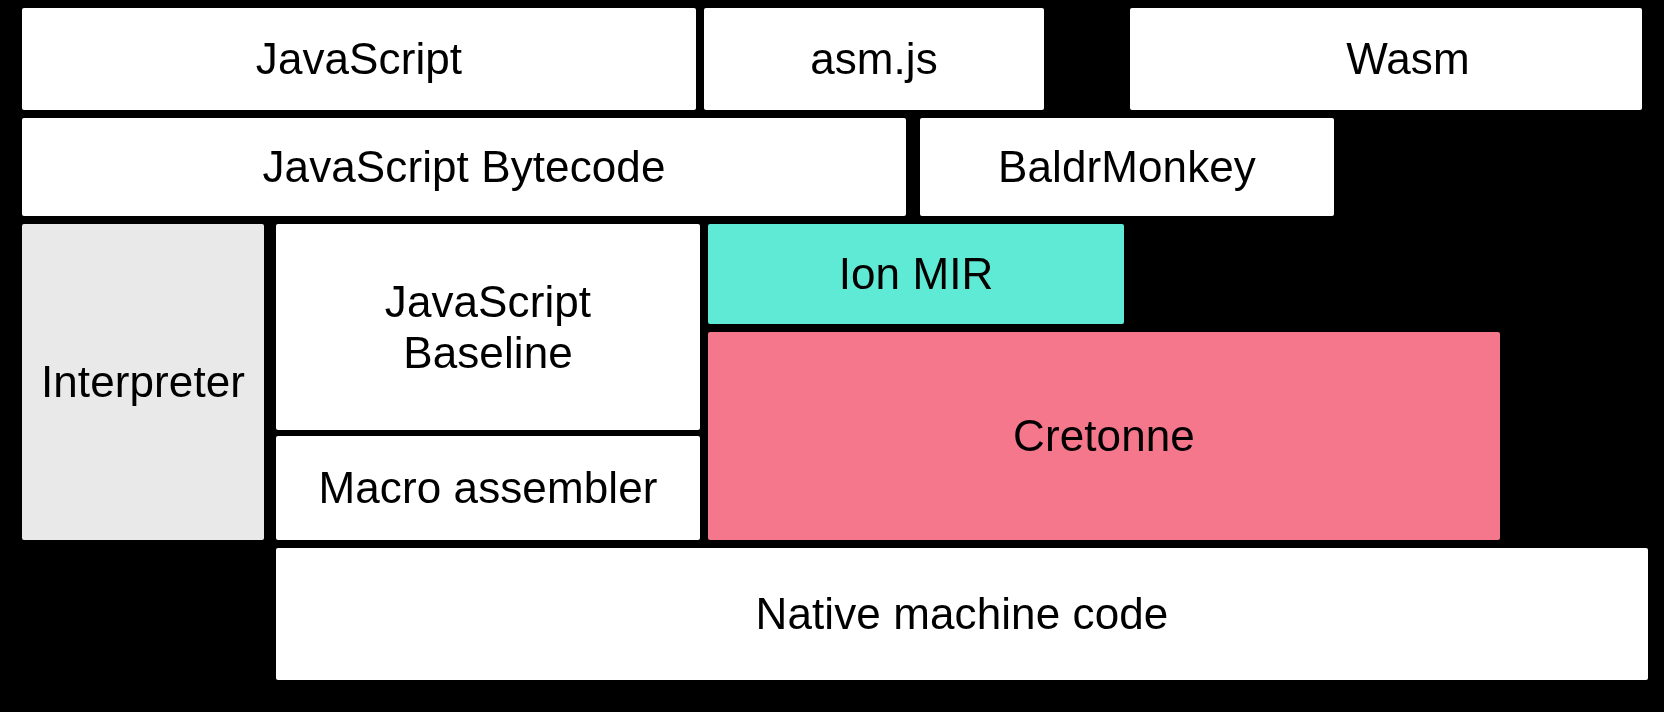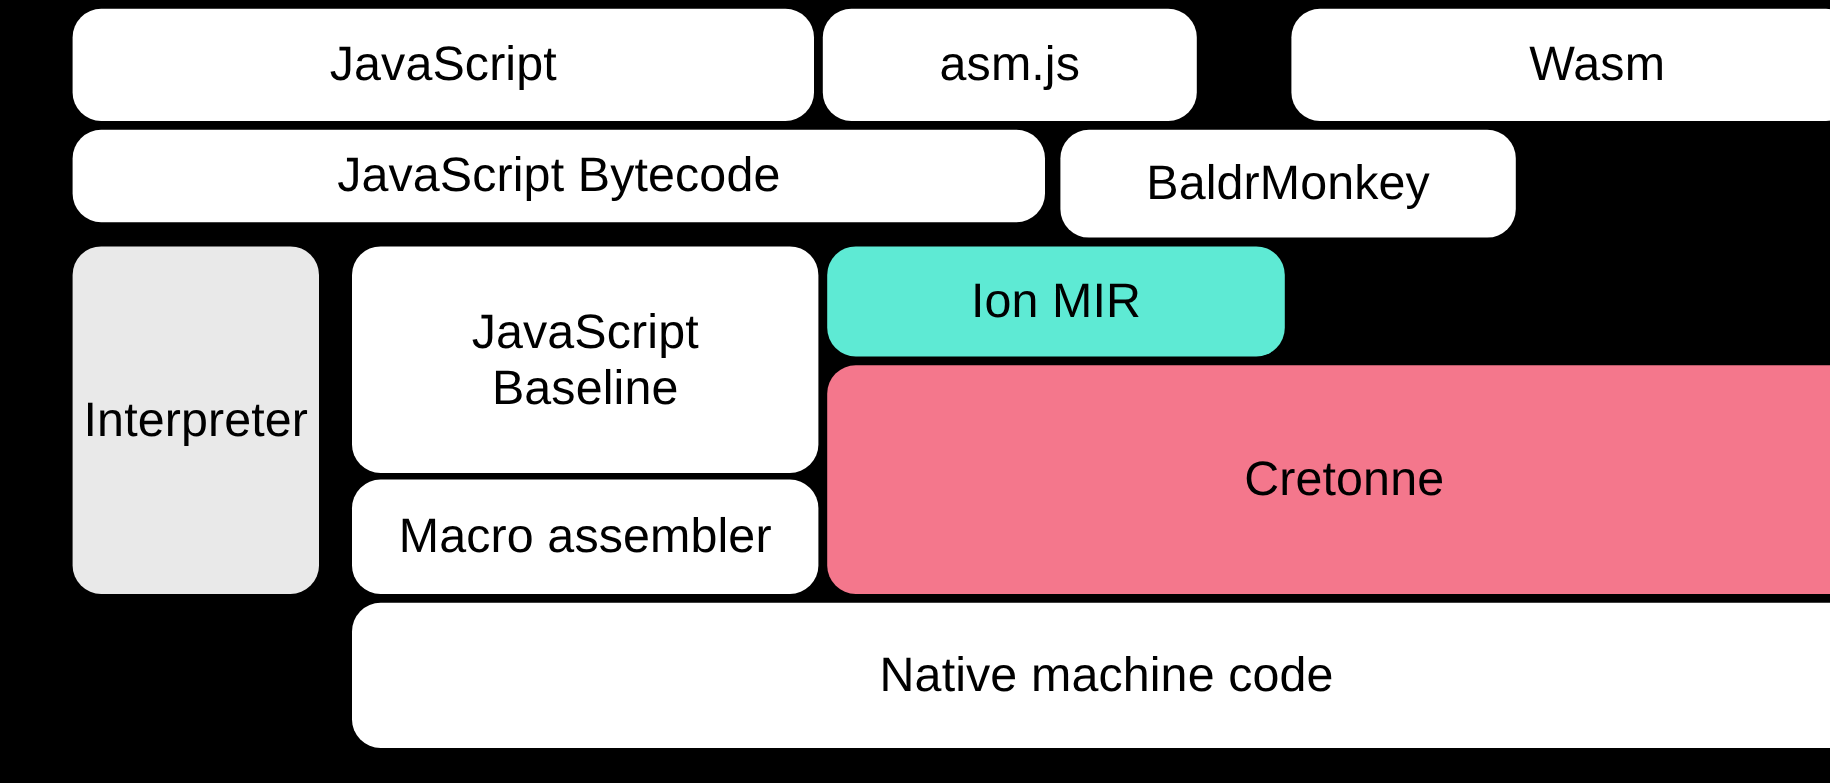--- a/index.html
+++ b/index.html
@@ -19,51 +19,50 @@
     height: 712px;
     background: #000000;
   }
   .node {
     position: absolute;
     box-sizing: border-box;
     display: flex;
     align-items: center;
     justify-content: center;
     text-align: center;
-    border-radius: 26px;
+    border-radius: 2px;
     background: #ffffff;
     color: #000000;
     font-family: "Liberation Sans", sans-serif;
     font-weight: 400;
     font-size: 44px;
     line-height: 1.16;
     letter-spacing: 0.1px;
     white-space: pre-line;
-    margin-left: 44px;
     -webkit-font-smoothing: antialiased;
   }
   .node.gray      { background: #e9e9e9; }
   .node.green     { background: #5eead4; }
   .node.pink      { background: #f4778c; }
 
   
   #n-javascript      { left: 22px;   top: 8px;   width: 674px;  height: 102px; }
   #n-asmjs           { left: 704px;  top: 8px;   width: 340px;  height: 102px; }
   #n-wasm            { left: 1130px; top: 8px;   width: 512px;  height: 102px; padding-left: 44px; }
 
   
-  #n-js-bytecode     { left: 22px;   top: 118px; width: 884px;  height: 84px;  }
+  #n-js-bytecode     { left: 22px;   top: 118px; width: 884px;  height: 98px;  }
   #n-baldrmonkey     { left: 920px;  top: 118px; width: 414px;  height: 98px; text-align: center;  }
 
   
-  #n-interpreter     { left: 22px;   top: 224px; width: 224px;  height: 316px; }
+  #n-interpreter     { left: 22px;   top: 224px; width: 242px;  height: 316px; }
   #n-js-baseline     { left: 276px;  top: 224px; width: 424px;  height: 206px; }
   #n-macro-assembler { left: 276px;  top: 436px; width: 424px;  height: 104px; }
   #n-ion-mir         { left: 708px;  top: 224px; width: 416px;  height: 100px; }
-  #n-cretonne        { left: 708px;  top: 332px; width: 940px;  height: 208px; }
+  #n-cretonne        { left: 708px;  top: 332px; width: 792px;  height: 208px; }
 
   
   #n-native-code     { left: 276px;  top: 548px; width: 1372px; height: 132px; text-align: right; }
 </style>
 </head>
 <body>
 
 <div id="diagram">
 
   <div class="node" id="n-javascript">JavaScript</div>

